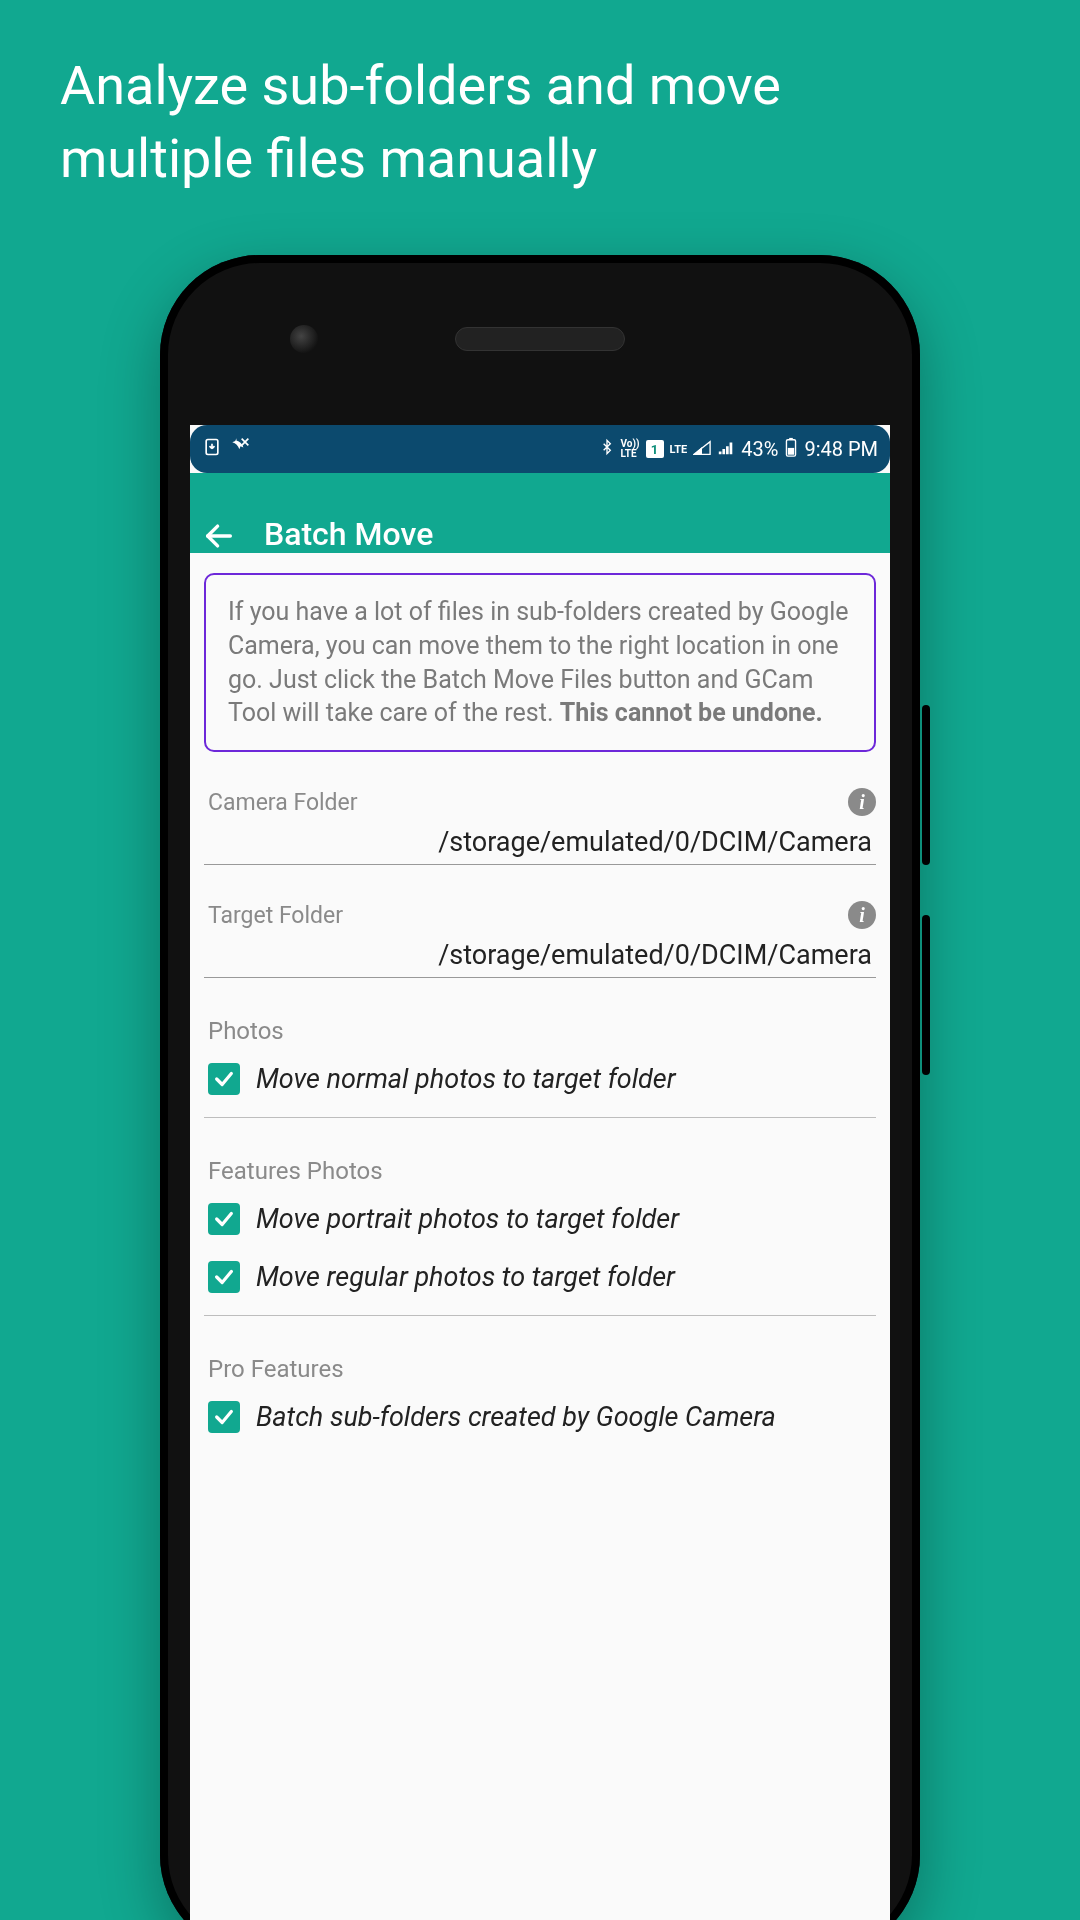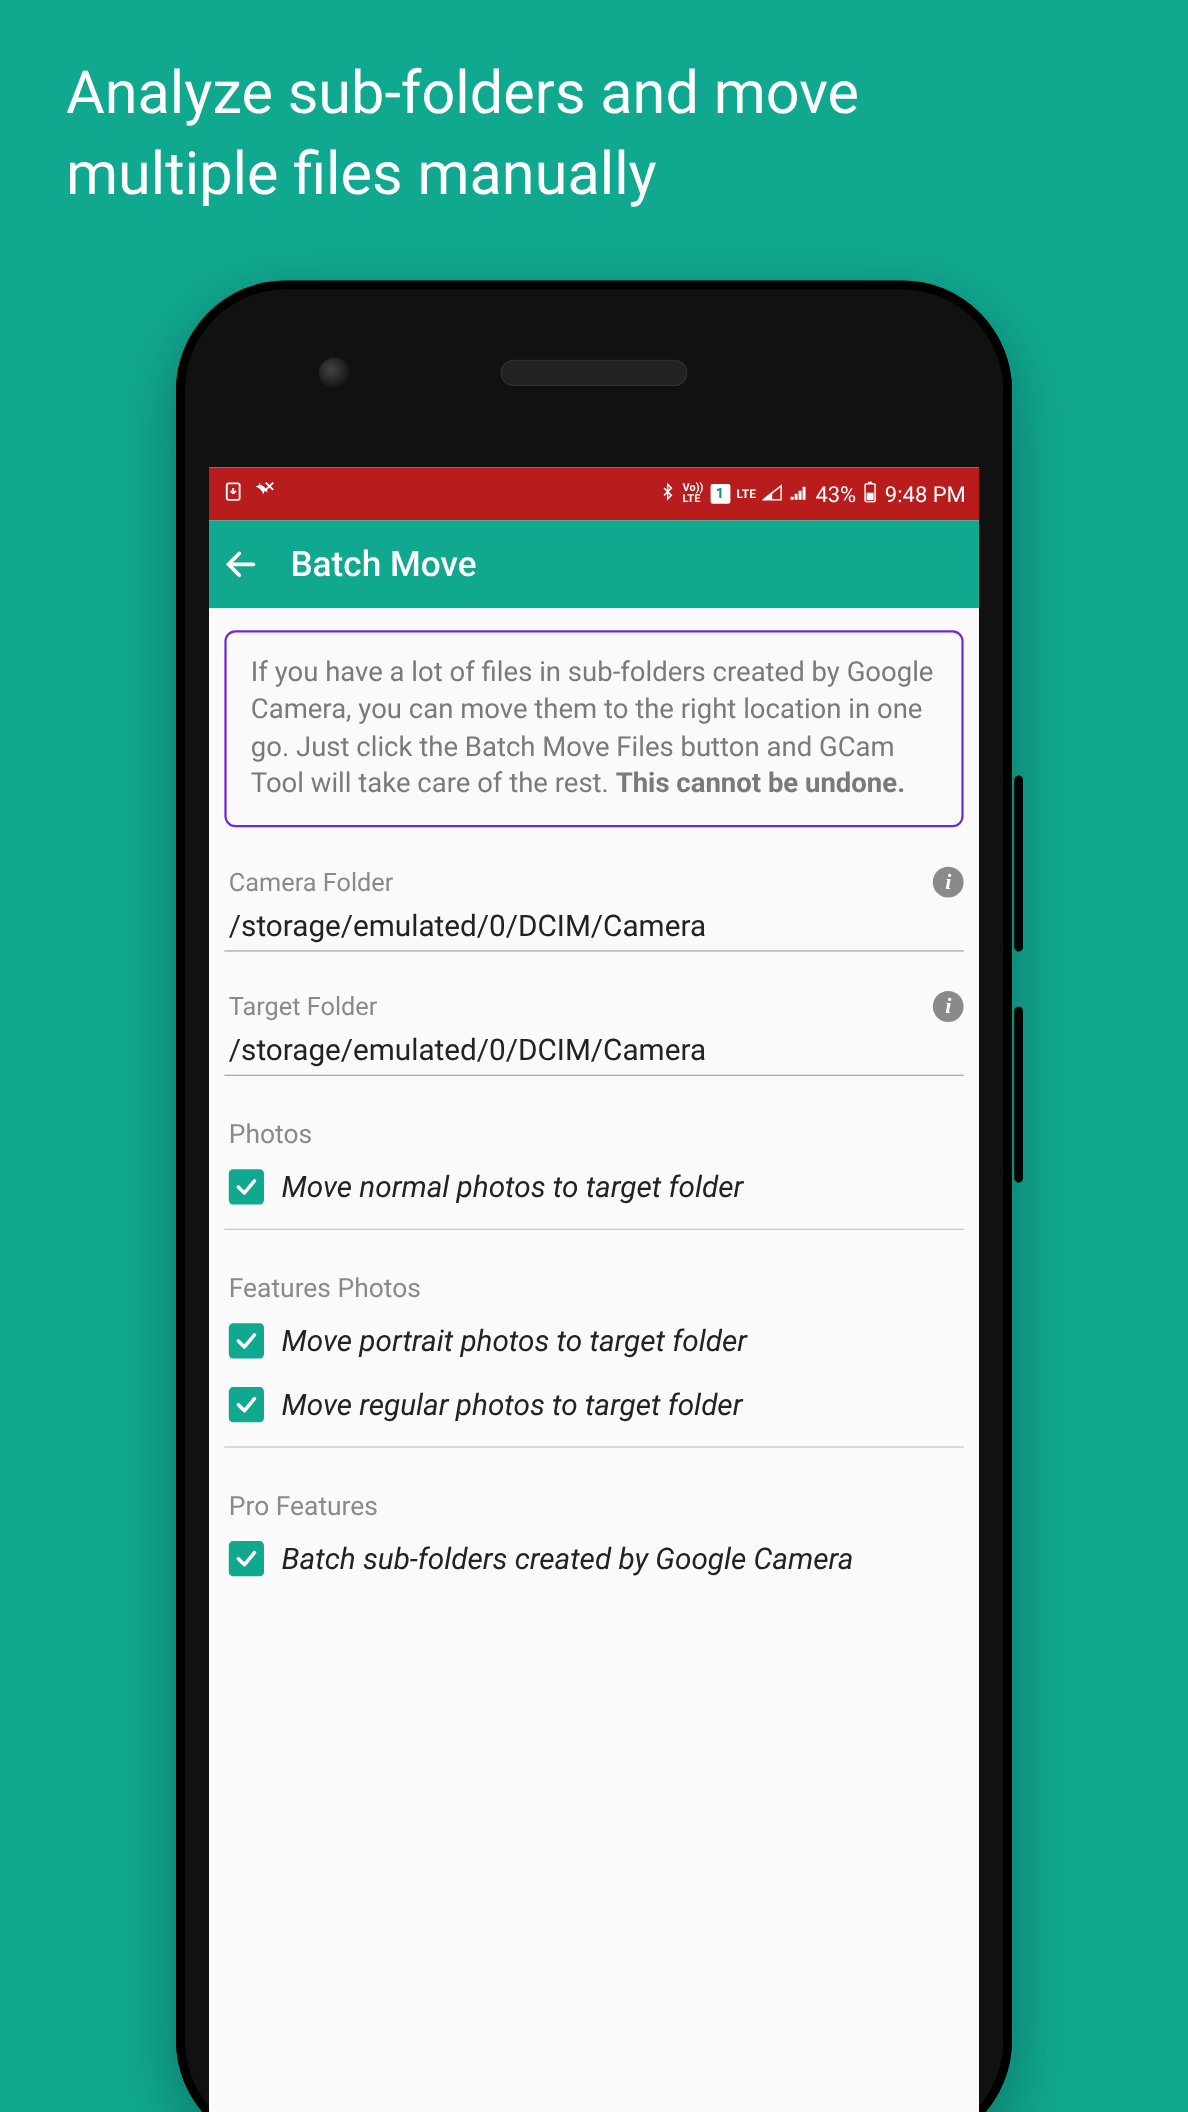--- a/index.html
+++ b/index.html
@@ -73,58 +73,59 @@
     position: absolute;
     top: 170px;
     left: 30px;
     right: 30px;
     bottom: 0;
     background: #fafafa;
     overflow: hidden;
   }
   .status-bar {
     height: 48px;
-    background: #b91c1c;
+    background: #0c4a6e;
     color: #fff;
     display: flex;
     align-items: center;
     justify-content: space-between;
     padding: 0 12px;
     font-size: 20px;
+    border-radius: 17px;
   }
   .status-left, .status-right { display: flex; align-items: center; gap: 8px; }
   .status-right { gap: 6px; }
   .txt-icon { font-size: 13px; line-height: 1; font-weight: 700; }
   .sim-box {
     width: 18px; height: 18px; background: #fff; color: #0F8F7A;
     display: inline-flex; align-items: center; justify-content: center;
     font-size: 13px; font-weight: 700; border-radius: 2px;
   }
   .app-bar {
     height: 80px;
     background: #11A890;
     color: #fff;
     display: flex;
-    align-items: center;
+    align-items: flex-end;
     padding: 0 12px;
     gap: 28px;
   }
   .app-bar .back svg { display: block; }
   .app-title { font-size: 32px; font-weight: 500; }
   .content { padding: 20px 14px; background: #fafafa; }
   .info-box {
     border: 2px solid #6d28d9;
     border-radius: 10px;
     padding: 20px 22px;
     color: #7a7a7a;
     font-size: 25px;
     line-height: 1.35;
   }
   .info-box .bold { font-weight: 700; color: #7a7a7a; }
-  .section { margin-top: 36px; }
+  .section { margin-top: 36px; text-align: right; }
   .label-row {
     display: flex;
     justify-content: space-between;
     align-items: center;
   }
   .field-label {
     color: #8a8a8a;
     font-size: 23px;
     padding: 0 4px;
   }

